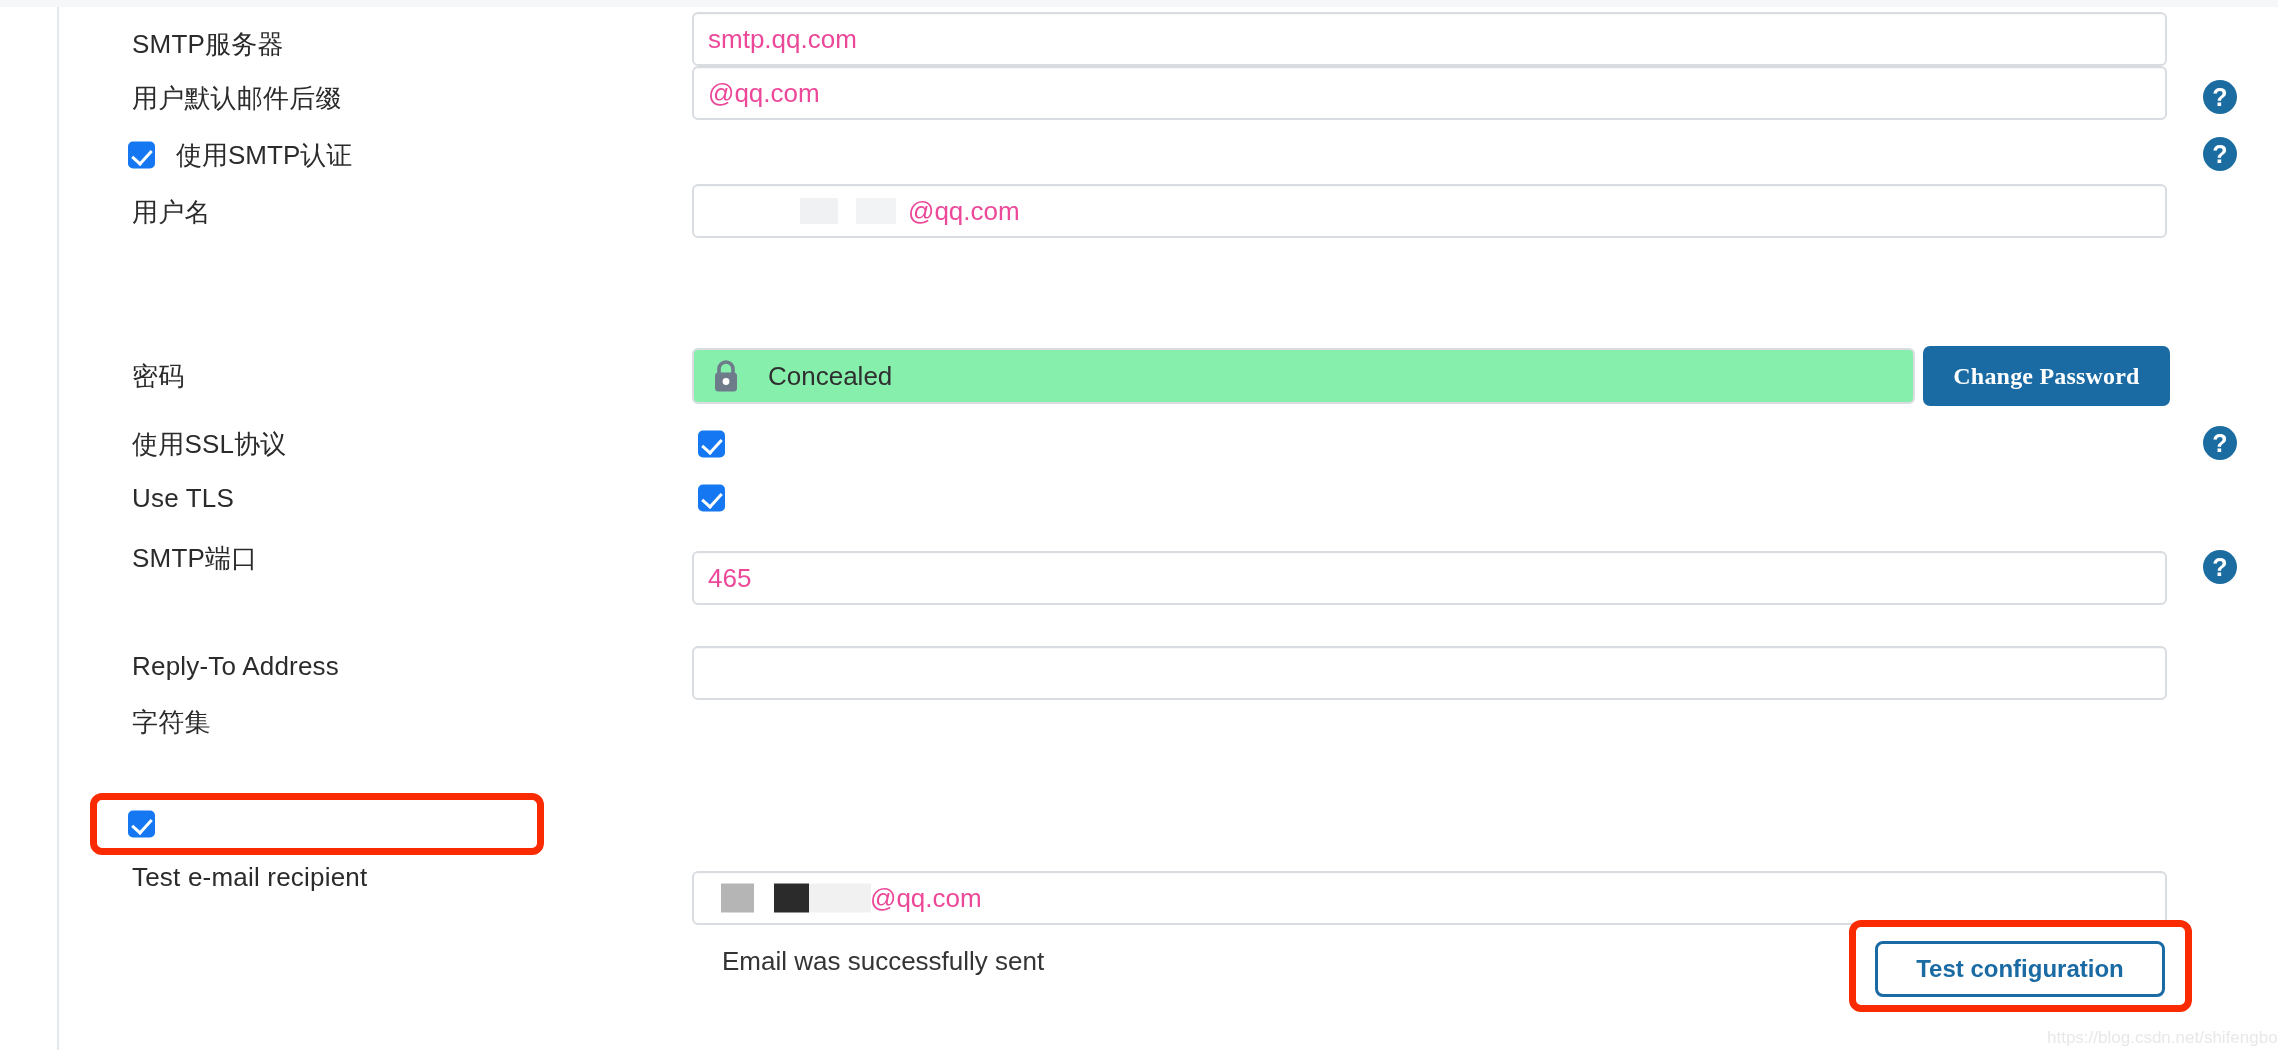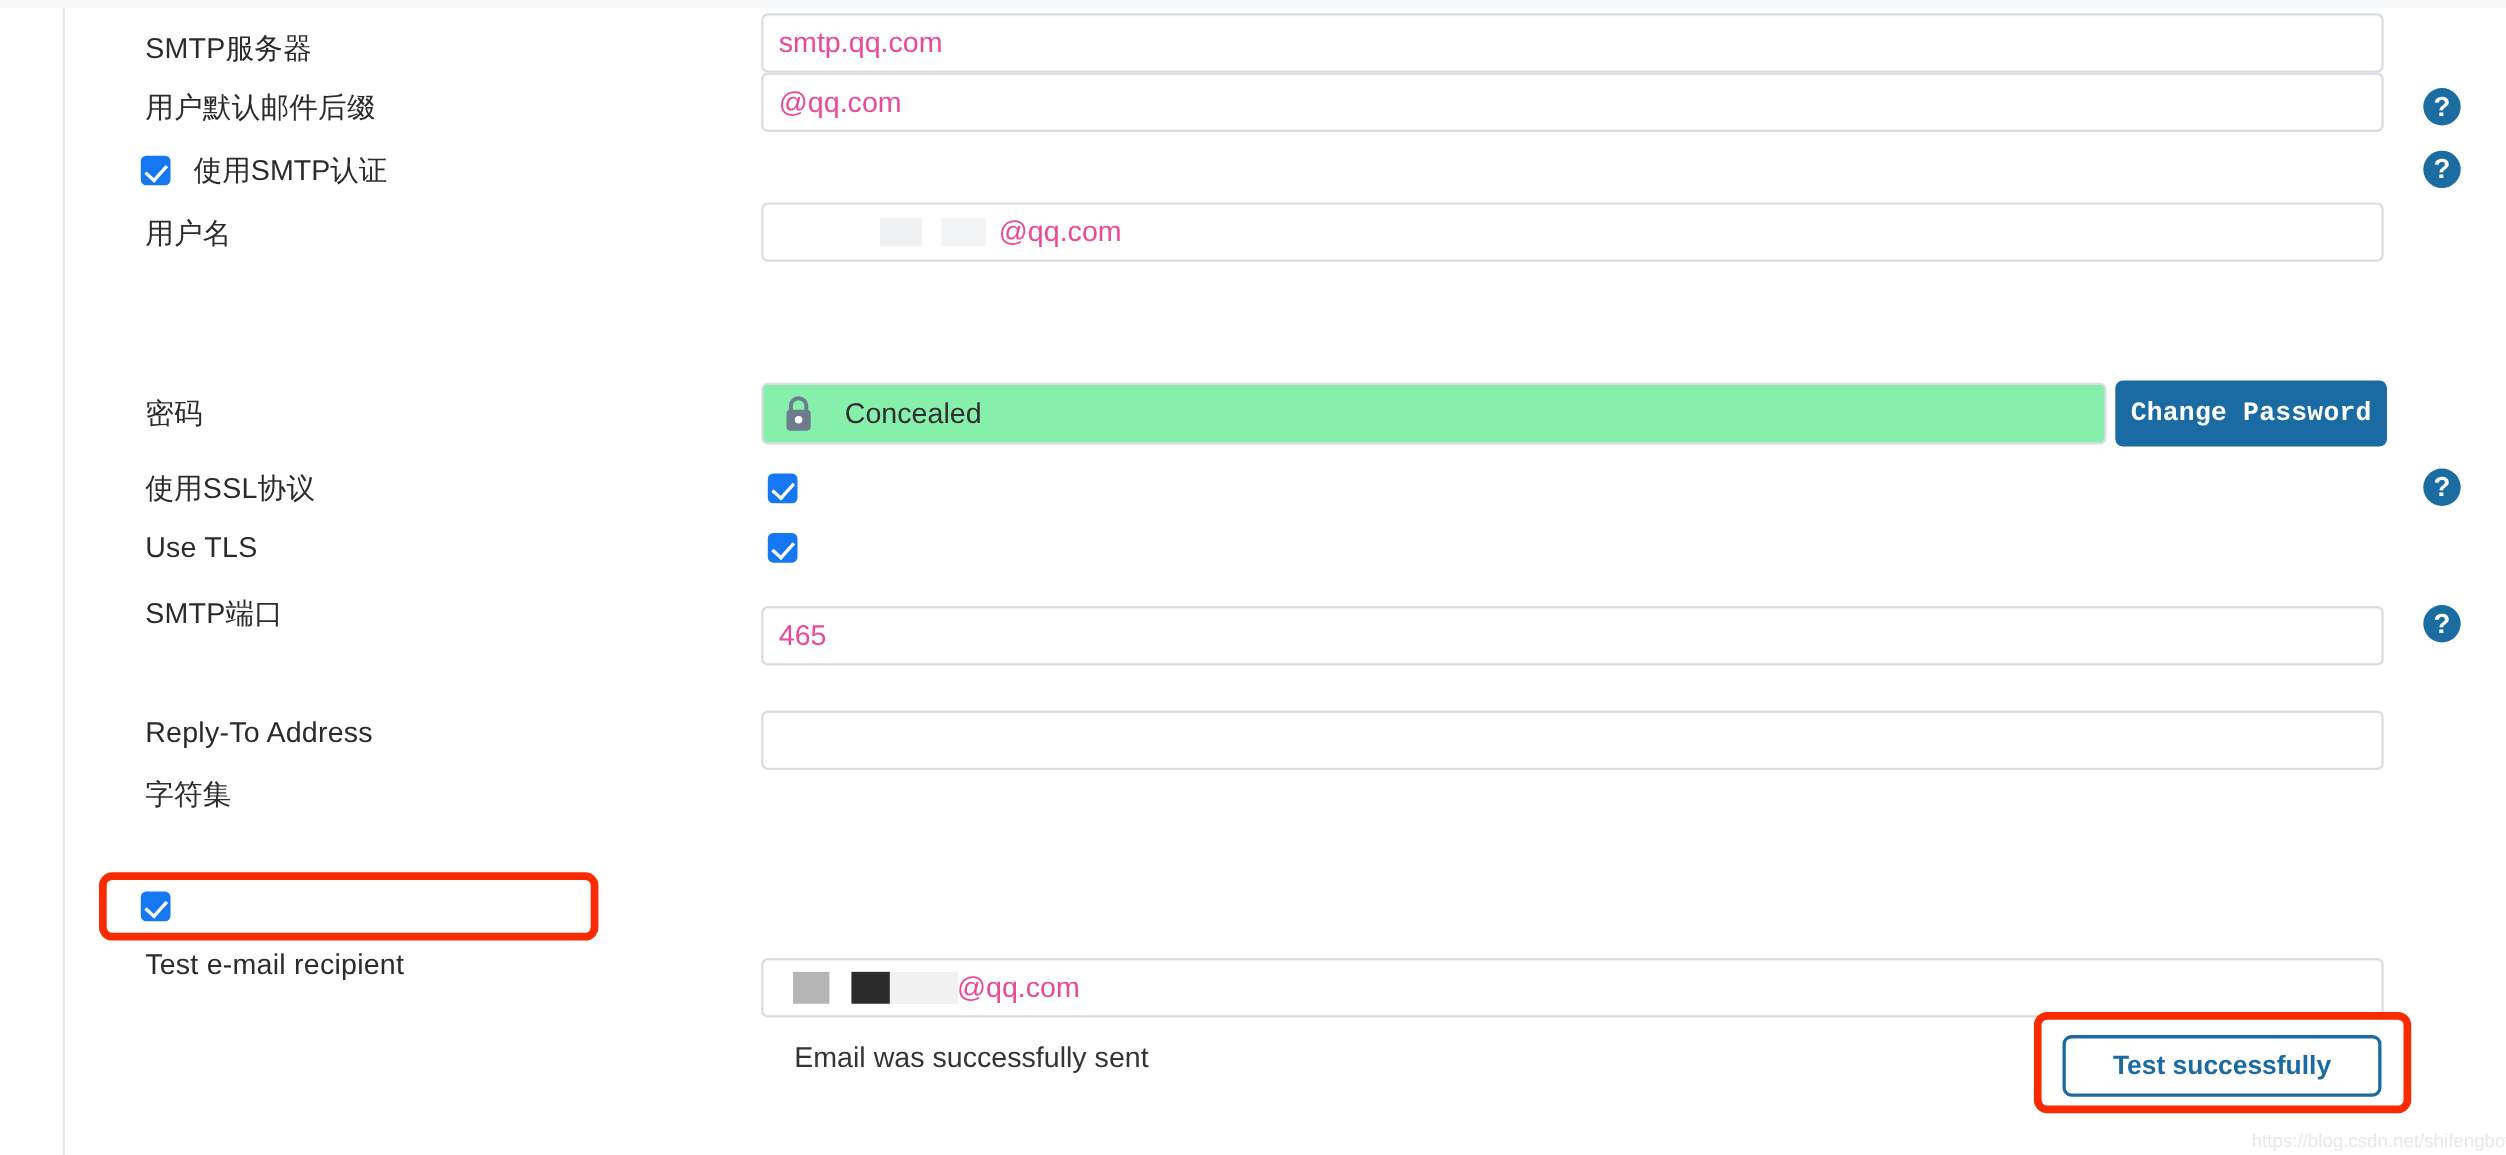--- a/index.html
+++ b/index.html
@@ -159,21 +159,21 @@
     left: 1923px;
     top: 346px;
     width: 247px;
     height: 60px;
     background: #1a6aa3;
     border: none;
     border-radius: 7px;
     color: #ffffff;
     font-size: 24px;
     font-weight: bold;
-    font-family: Liberation Mono, monospace;
+    font-family: Liberation Serif, serif;
     cursor: pointer;
     letter-spacing: 0.2px;
   }
 
   
   .redact {
     position: absolute;
     top: 50%;
     transform: translateY(-50%);
   }
@@ -328,20 +328,20 @@
     <div class="field" style="top:26px;">
       <span class="redact" style="left:27px; width:33px; height:29px; background:#b5b5b5;"></span>
       <span class="redact" style="left:80px; width:35px; height:29px; background:#2b2b2b;"></span>
       <span class="redact" style="left:115px; width:62px; height:29px; background:#f1f1f1;"></span>
       <span class="value" style="left:176px;">@qq.com</span>
     </div>
   </div>
 
   <div class="status-text">Email was successfully sent</div>
 
-  <button class="btn-outline">Test successfully</button>
+  <button class="btn-outline">Test configuration</button>
 
   <div class="annot" id="annot-checkbox"></div>
   <div class="annot" id="annot-test-btn"></div>
 
   <div class="watermark">https://blog.csdn.net/shifengboy</div>
 
 </div>
 
 </body></html>

